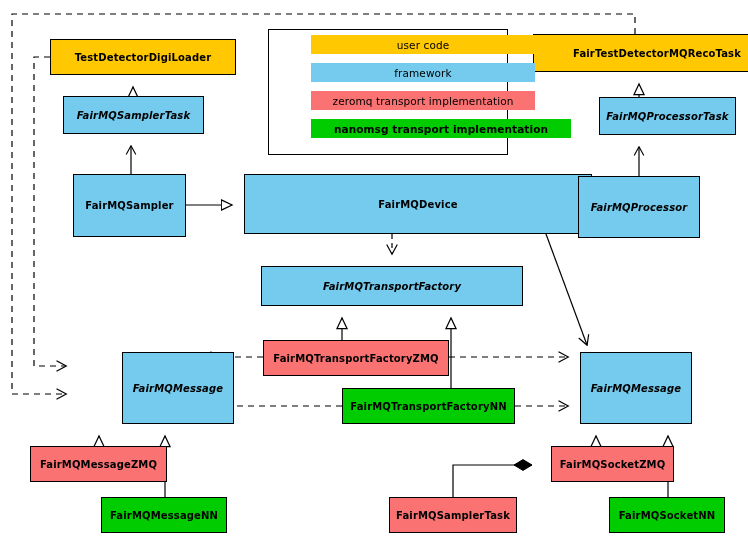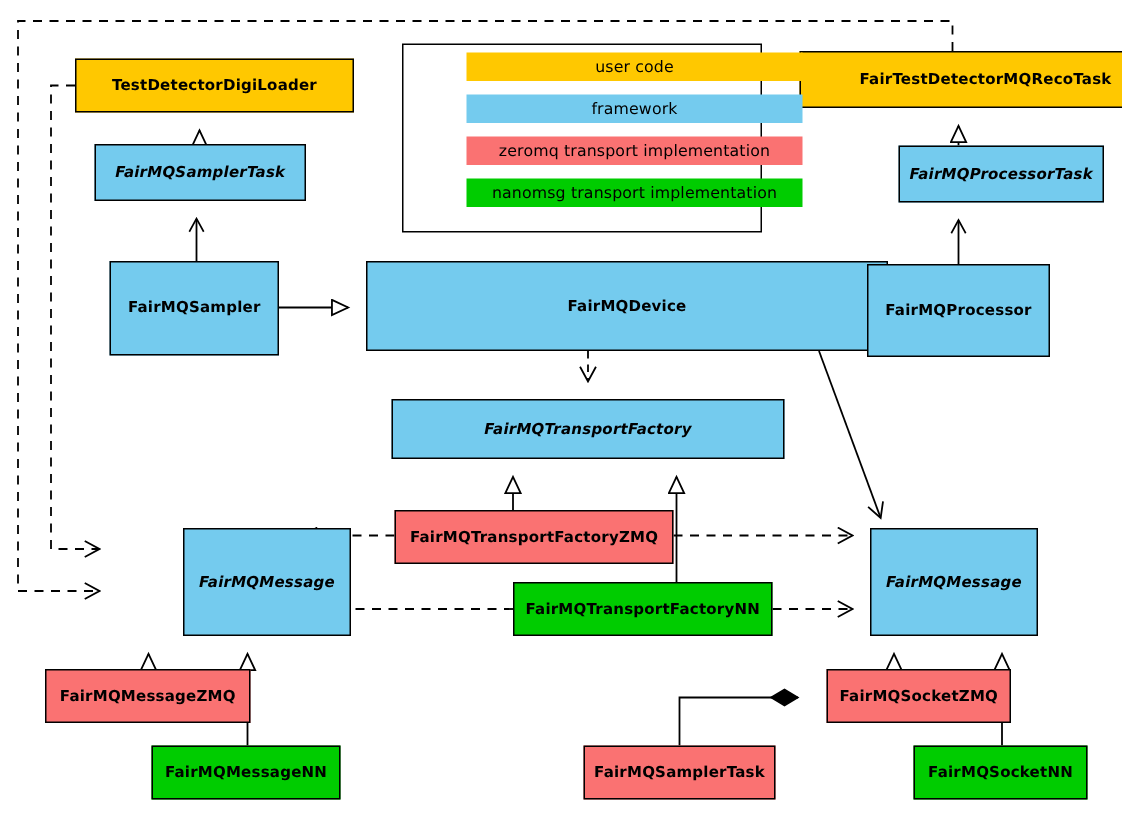--- a/index.html
+++ b/index.html
@@ -126,32 +126,32 @@
     </g>
   </svg>
 
   <div class="legend-box" style="left:268px; top:29px; width:240px; height:126px;"></div>
 
   <div id="nodes-layer">
       <div class="node" style="left: 50px; top: 39px; width: 186px; height: 36px; background: rgb(255, 200, 0);">TestDetectorDigiLoader</div>
       <div class="node abstract" style="left: 63px; top: 96px; width: 141px; height: 38px; background: rgb(116, 203, 238);">FairMQSamplerTask</div>
       <div class="node" style="left: 73px; top: 174px; width: 113px; height: 63px; background: rgb(116, 203, 238);">FairMQSampler</div>
       <div class="node" style="left: 244px; top: 174px; width: 348px; height: 60px; background: rgb(116, 203, 238);">FairMQDevice</div>
-      <div class="node" style="left: 578px; top: 176px; width: 122px; height: 62px; background: rgb(116, 203, 238);">FairMQProcessor</div>
+      <div class="node" style="left: 578px; top: 176px; width: 122px; height: 62px; background: rgb(116, 203, 238); font-style: italic;">FairMQProcessor</div>
       <div class="node" style="left: 533px; top: 34px; width: 248px; height: 38px; background: rgb(255, 200, 0);">FairTestDetectorMQRecoTask</div>
       <div class="node abstract" style="left: 599px; top: 97px; width: 137px; height: 38px; background: rgb(116, 203, 238);">FairMQProcessorTask</div>
       <div class="node abstract" style="left: 261px; top: 266px; width: 262px; height: 40px; background: rgb(116, 203, 238);">FairMQTransportFactory</div>
       <div class="node" style="left: 263px; top: 340px; width: 186px; height: 36px; background: rgb(250, 114, 114);">FairMQTransportFactoryZMQ</div>
       <div class="node" style="left: 342px; top: 388px; width: 173px; height: 36px; background: rgb(0, 204, 0);">FairMQTransportFactoryNN</div>
       <div class="node abstract" style="left: 78px; top: 352px; width: 112px; height: 72px; background: rgb(116, 203, 238); margin-left: 44px;">FairMQMessage</div>
       <div class="node" style="left: 30px; top: 446px; width: 137px; height: 36px; background: rgb(250, 114, 114);">FairMQMessageZMQ</div>
       <div class="node" style="left: 101px; top: 497px; width: 126px; height: 36px; background: rgb(0, 204, 0);">FairMQMessageNN</div>
       <div class="node abstract" style="left: 580px; top: 352px; width: 112px; height: 72px; background: rgb(116, 203, 238);">FairMQMessage</div>
       <div class="node" style="left: 551px; top: 446px; width: 123px; height: 36px; background: rgb(250, 114, 114);">FairMQSocketZMQ</div>
       <div class="node" style="left: 609px; top: 497px; width: 116px; height: 36px; background: rgb(0, 204, 0);">FairMQSocketNN</div>
       <div class="node" style="left: 389px; top: 497px; width: 128px; height: 36px; background: rgb(250, 114, 114);">FairMQSamplerTask</div>
       <div class="legend-row" style="left: 276px; top: 35px; width: 224px; height: 19px; background: rgb(255, 200, 0);">user code</div>
       <div class="legend-row" style="left: 276px; top: 63px; width: 224px; height: 19px; background: rgb(116, 203, 238);">framework</div>
       <div class="legend-row" style="left: 276px; top: 91px; width: 224px; height: 19px; background: rgb(250, 114, 114);">zeromq transport implementation</div>
-      <div class="legend-row" style="left: 276px; top: 119px; width: 224px; height: 19px; background: rgb(0, 204, 0);">nanomsg transport implementation</div>
+      <div class="legend-row" style="left: 276px; top: 119px; width: 260px; height: 19px; background: rgb(0, 204, 0); font-weight: bold;">nanomsg transport implementation</div>
     </div>
 
 </div>
 
 </body></html>

